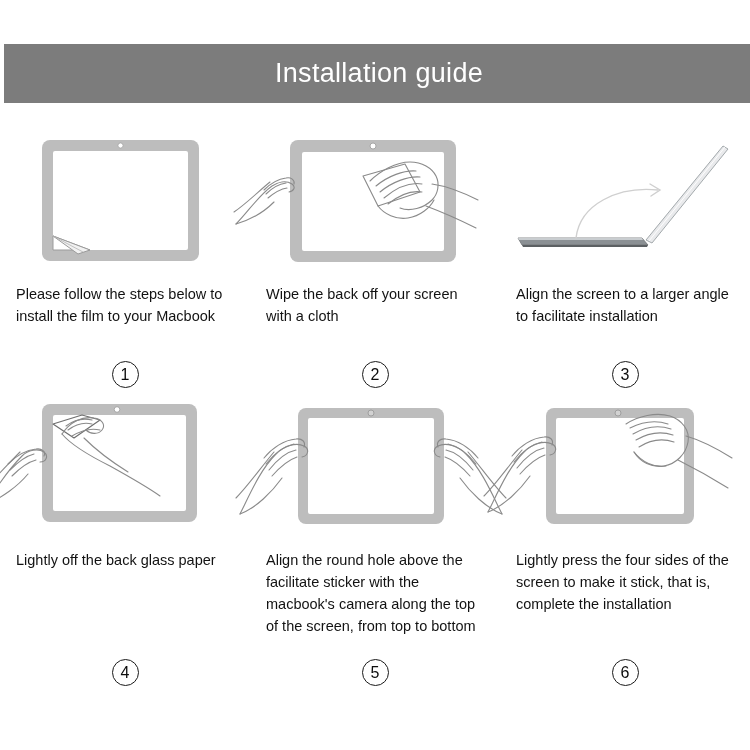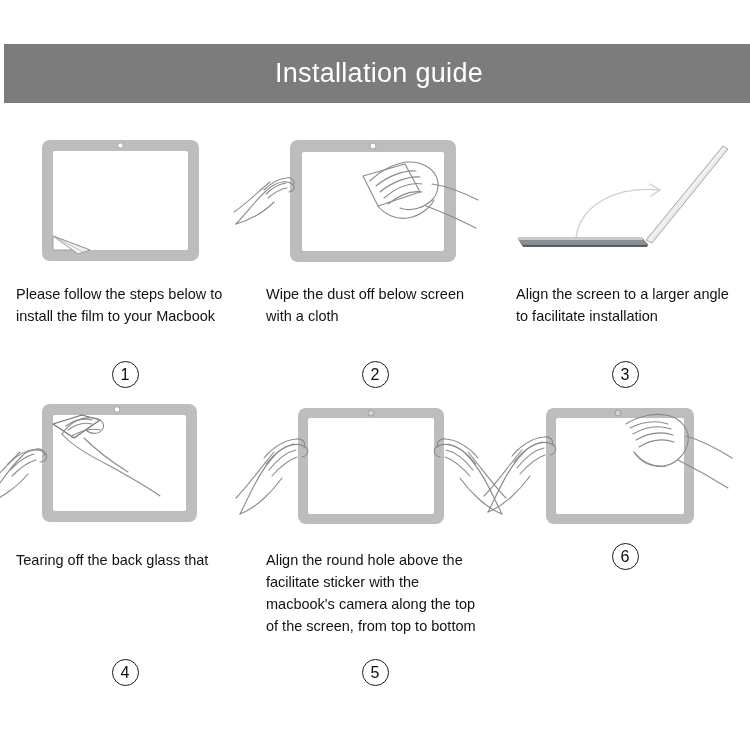--- a/index.html
+++ b/index.html
@@ -176,21 +176,21 @@
               <path d="M126 58 C 138 48, 154 42, 166 43"></path>
               <path d="M130 64 C 142 54, 158 48, 170 49"></path>
               <path d="M134 70 C 146 60, 160 54, 172 56"></path>
               <path d="M138 76 C 148 68, 160 62, 172 64"></path>
               <path d="M128 78 C 134 86, 146 92, 158 90 C 170 88, 180 80, 184 72"></path>
               <path d="M182 56 C 196 58, 212 64, 228 72"></path>
               <path d="M176 78 C 192 84, 210 92, 226 100"></path>
             </g>
           </svg>
         </div>
-        <div class="caption">Wipe the dust off below screen with a cloth</div>
+        <div class="caption">Wipe the back off your screen with a cloth</div>
         <div class="badge-wrap">
           <div class="badge">2</div>
         </div>
       </div>
 
       <div class="step-cell">
         <div class="illo">
           <svg viewBox="0 0 250 145" xmlns="http://www.w3.org/2000/svg">
             <g>
               <path d="M18 110 L142 110 L148 117 L22 117 Z" fill="#8b9094" stroke="#6e7275" stroke-width="0.8"></path>
@@ -239,21 +239,21 @@
             <g fill="none" stroke="#8a8a8a" stroke-width="1.1" stroke-linecap="round" stroke-linejoin="round">
               <path d="M-14 110 C -4 94, 8 76, 22 62 C 28 56, 38 54, 44 58 C 49 62, 46 68, 40 68"></path>
               <path d="M8 70 C 16 62, 26 56, 36 55 C 42 54, 46 58, 44 62"></path>
               <path d="M10 76 C 18 68, 26 62, 34 60"></path>
               <path d="M12 82 C 20 74, 28 68, 36 66"></path>
               <path d="M-18 96 C -6 86, 8 70, 20 58"></path>
               <path d="M-14 110 C 2 104, 18 92, 28 80"></path>
             </g>
           </svg>
         </div>
-        <div class="caption">Tearing off the back glass that</div>
+        <div class="caption">Lightly off the back glass paper</div>
         <div class="badge-wrap">
           <div class="badge">4</div>
         </div>
       </div>
 
       <div class="step-cell">
         <div class="illo">
           <svg viewBox="0 0 250 145" xmlns="http://www.w3.org/2000/svg">
             <g>
               <rect x="48" y="14" width="146" height="116" rx="8" ry="8" fill="#bdbdbd"></rect>
@@ -308,20 +308,21 @@
               <path d="M130 34 C 142 28, 156 26, 168 30"></path>
               <path d="M133 40 C 145 33, 159 31, 171 35"></path>
               <path d="M136 46 C 148 39, 161 37, 173 41"></path>
               <path d="M139 53 C 150 46, 162 44, 174 48"></path>
               <path d="M134 58 C 142 68, 154 74, 166 72"></path>
               <path d="M186 42 C 200 46, 216 54, 232 64"></path>
               <path d="M178 66 C 194 74, 212 84, 228 94"></path>
             </g>
           </svg>
         </div>
+        <div class="caption">Lightly press the four sides of the screen to make it stick, that is, complete the installation</div>
         <div class="badge-wrap">
           <div class="badge">6</div>
         </div>
       </div>
 
     </div>
   </div>
 </div>
 
 </body></html>

